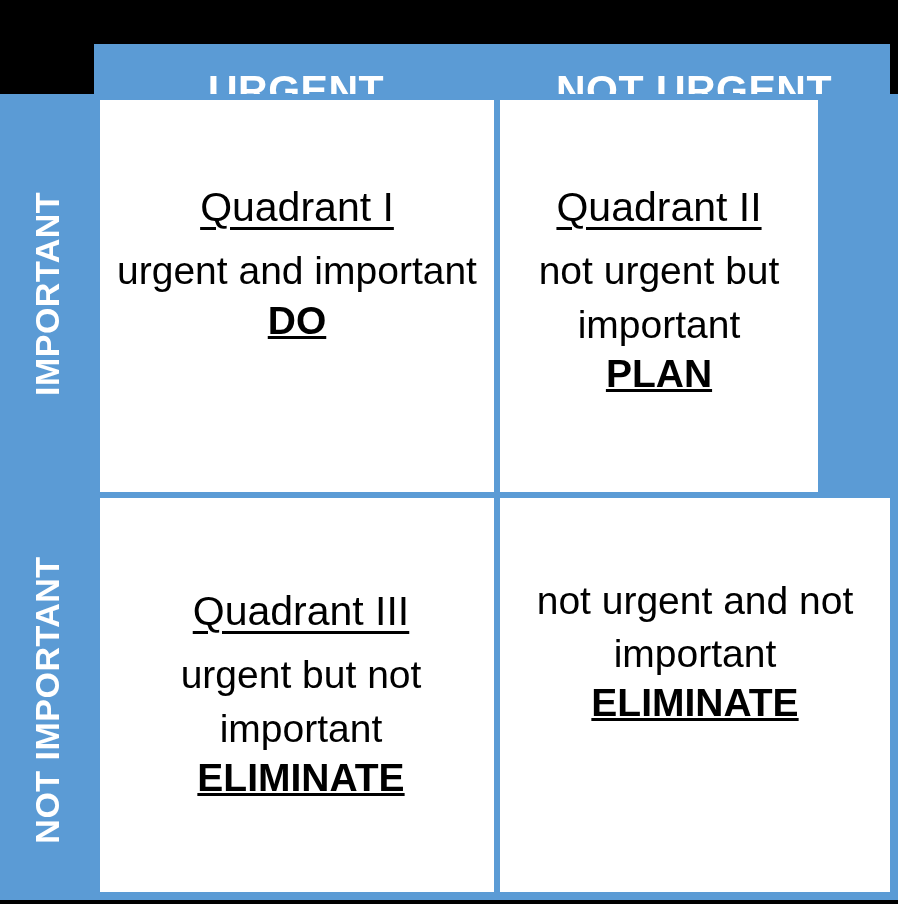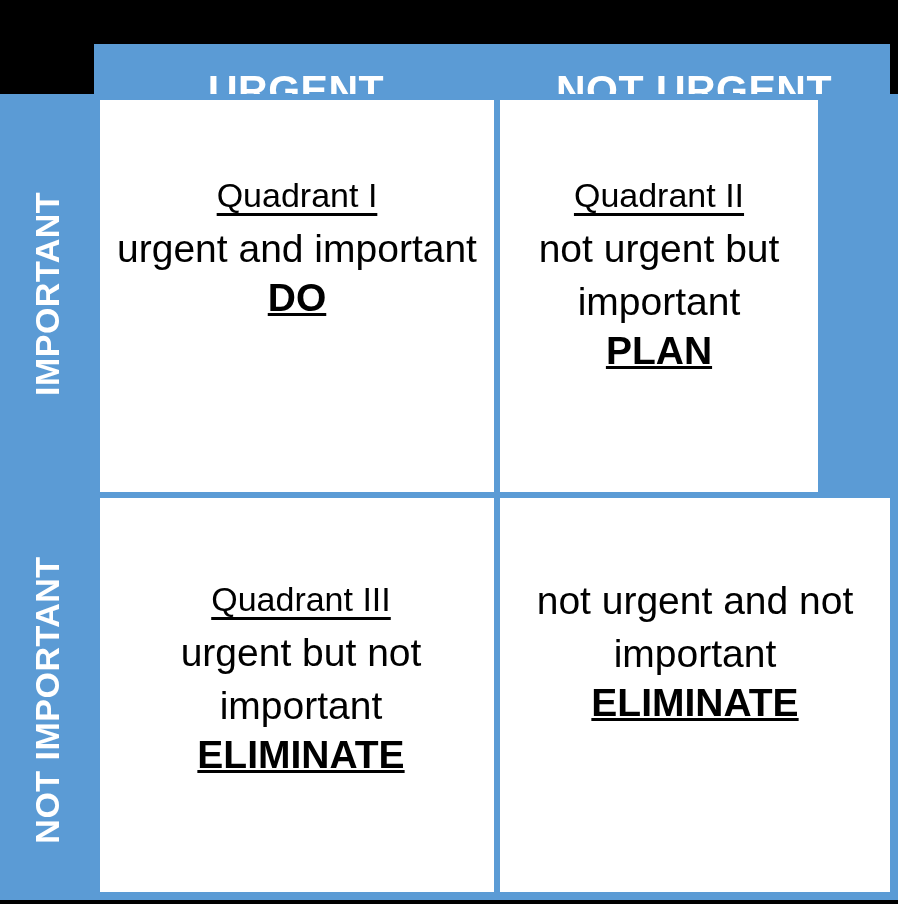--- a/index.html
+++ b/index.html
@@ -114,28 +114,28 @@
     justify-content: flex-start;
     box-sizing: border-box;
     overflow: hidden;
   }
   .quad.q1 { left: 6px;   top: 6px;   width: 394px; height: 392px; padding-top: 70px; }
   .quad.q2 { left: 406px; top: 6px;   width: 318px; height: 392px; padding-top: 70px; }
   .quad.q3 { left: 6px;   top: 404px; width: 394px; height: 396px; padding-top: 76px; padding-left: 8px; }
   .quad.q4 { left: 406px; top: 404px; width: 390px; height: 396px; padding-top: 76px; }
 
   .quad-title {
-    font-size: 34px;
+    font-size: 41px;
     font-weight: normal;
     color: #000000;
     text-decoration: underline;
     text-underline-offset: 6px;
     text-decoration-thickness: 3px;
     line-height: 1.28;
-    margin: 4px;
+    margin: 11px;
     white-space: nowrap;
   }
   .quad-desc {
     font-size: 39px;
     color: #000000;
     line-height: 1.36;
     text-align: center;
     margin: 0;
     max-width: 95%;
   }

